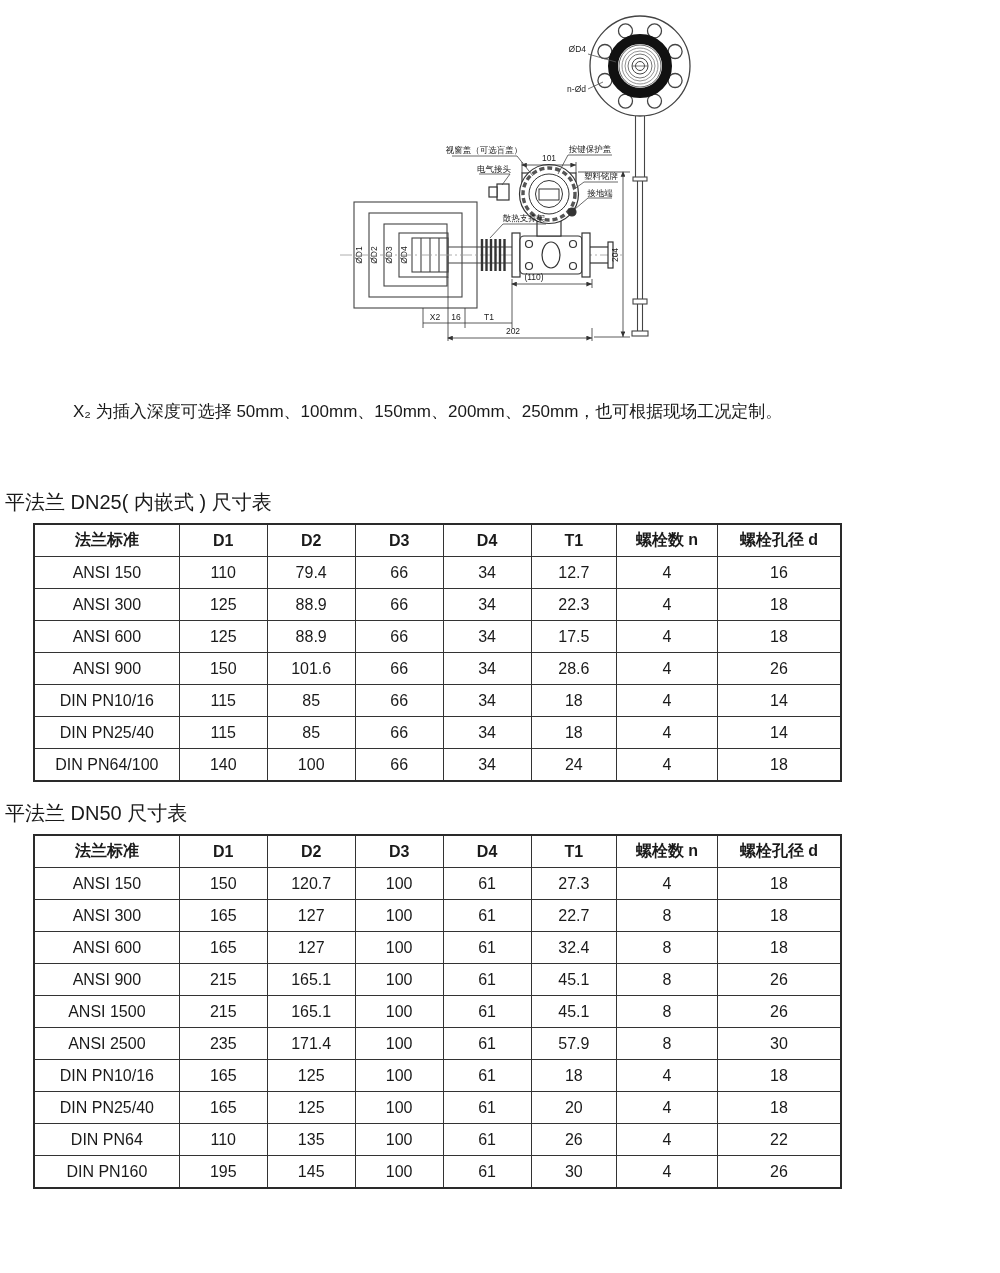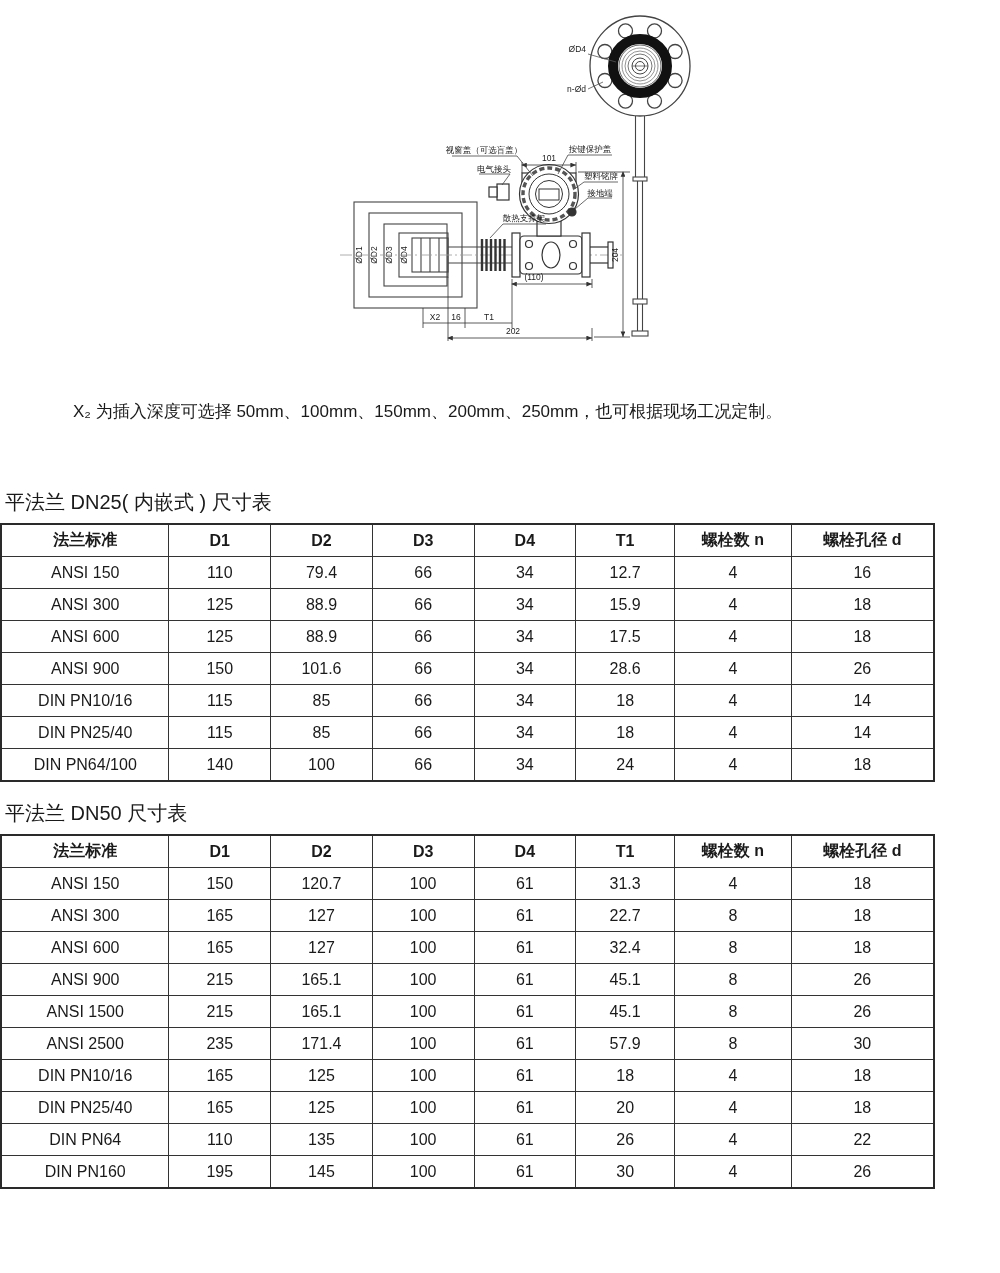--- a/index.html
+++ b/index.html
@@ -17,21 +17,21 @@
   .dim{font-size:8.5px;}
   .caption{width:1000px;text-align:center;font-size:17px;letter-spacing:1px;margin-top:8px;}
   
   .note{margin:40px 0 0 40px;font-size:17px;line-height:27px;}
   .note .row{white-space:nowrap;}
   .note .indent{margin-left:33px;}
   
   .tbl-title{margin:0 0 7px 5px;font-size:20px;font-weight:500;}
   .sec1 .tbl-title{margin-top:64px;}
   .sec2 .tbl-title{margin-top:18px;}
-  table{border-collapse:collapse;width:935px;table-layout:fixed;}
+  table{border-collapse:collapse;margin-left:33px;width:809px;table-layout:fixed;}
   th,td{
     border:1.5px solid #333;text-align:center;vertical-align:middle;
     font-size:16px;height:31px;padding:0 2px;overflow:hidden;white-space:nowrap;
   }
   th{font-weight:bold;}
   table{border:2px solid #2a2a2a;}
 </style>
 </head>
 <body>
 
@@ -248,21 +248,21 @@
             <td>12.7</td>
             <td>4</td>
             <td>16</td>
           </tr>
           <tr>
             <td>ANSI 300</td>
             <td>125</td>
             <td>88.9</td>
             <td>66</td>
             <td>34</td>
-            <td>15.9</td>
+            <td>22.3</td>
             <td>4</td>
             <td>18</td>
           </tr>
           <tr>
             <td>ANSI 600</td>
             <td>125</td>
             <td>88.9</td>
             <td>66</td>
             <td>34</td>
             <td>17.5</td>
@@ -338,21 +338,21 @@
             <th>螺栓孔径 d</th>
           </tr>
         </thead>
         <tbody>
           <tr>
             <td>ANSI 150</td>
             <td>150</td>
             <td>120.7</td>
             <td>100</td>
             <td>61</td>
-            <td>31.3</td>
+            <td>27.3</td>
             <td>4</td>
             <td>18</td>
           </tr>
           <tr>
             <td>ANSI 300</td>
             <td>165</td>
             <td>127</td>
             <td>100</td>
             <td>61</td>
             <td>22.7</td>

